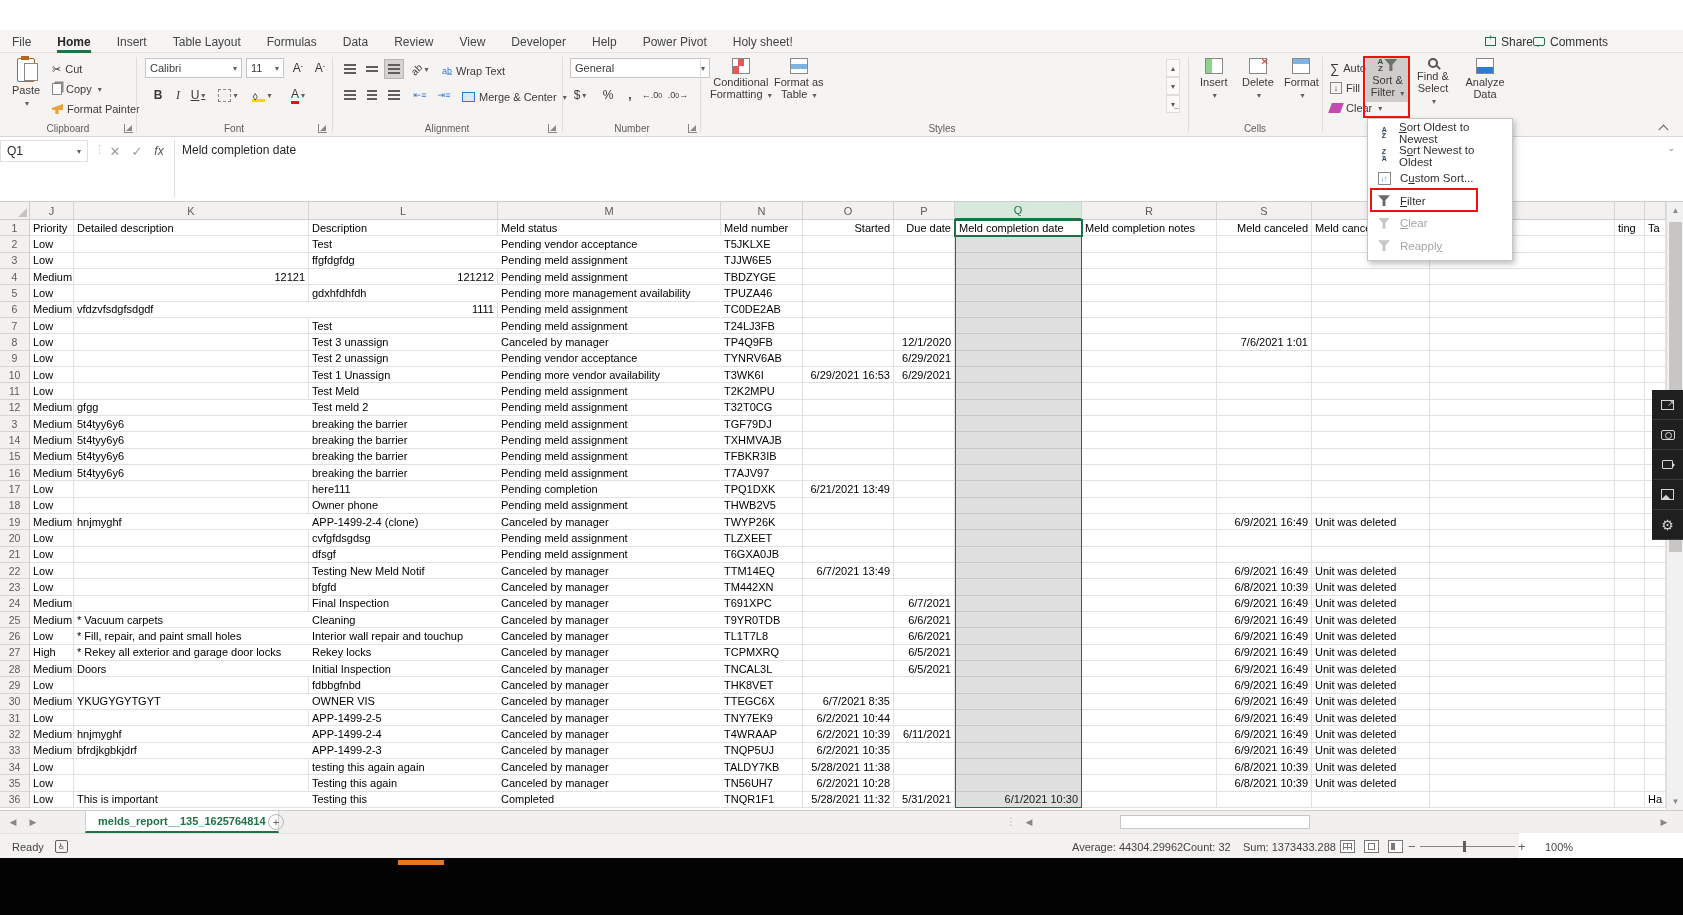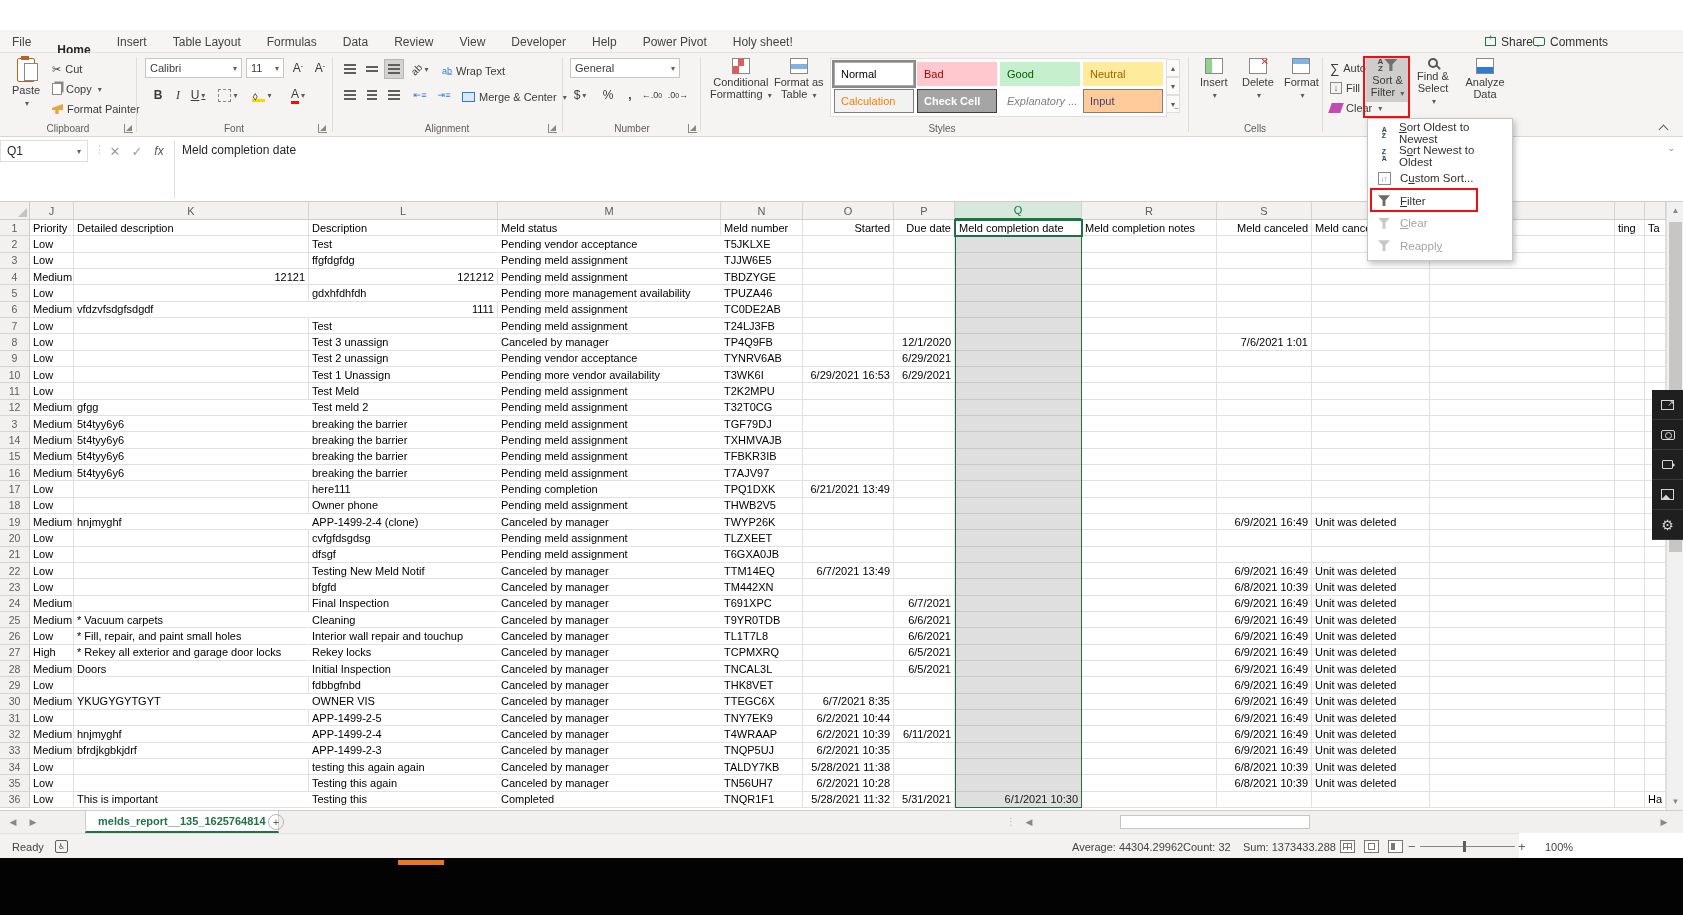--- a/index.html
+++ b/index.html
@@ -29,21 +29,21 @@
   .winbtn { width:34px; justify-content:center; font-size:13px; color:#eef5f0; cursor:default; }
   .restore-sq { width:9px; height:9px; border:1px solid #eef5f0; position:relative; }
   .restore-sq:before { content:""; position:absolute; left:2px; top:-3px; width:9px; height:9px; border:1px solid #eef5f0; border-left:none; border-bottom:none;}
   .ribopt { width:14px; height:11px; border:1px solid #eef5f0; border-radius:1px; position:relative;}
   .ribopt:before{content:"↑"; position:absolute; left:3px; top:-2px; font-size:8px;}
 
   
   #tabrow { left:0; top:30px; width:1683px; height:23px; background:#f7f5f4; border-bottom:1px solid #e4e1df; }
   .rtab { position:relative; height:23px; display:flex; align-items:center; padding:0 4px; font-size:12px;
     color:#444; cursor:pointer; white-space:nowrap; }
-  .rtab.active { font-weight:bold; color:#262626;margin-top:8px; }
+  .rtab.active { font-weight:bold; color:#262626; }
   .rtab.active:after { content:""; position:absolute; left:4px; right:4px; bottom:0; height:3px; background:#1e7145; }
   #tabs-left { position:absolute; left:8px; top:0; display:flex; gap:18px; }
   .top-right-btn { position:absolute; top:1px; height:21px; display:flex; align-items:center; gap:5px;
     font-size:12px; color:#333; cursor:pointer; }
   .share-ic { width:11px; height:9px; border:1px solid #217346; position:relative; }
   .share-ic:before { content:"↑"; position:absolute; left:2.5px; top:-5px; font-size:8px; color:#217346; }
   .cmt-ic { width:12px; height:9px; border:1px solid #217346; border-radius:2px; position:relative; }
   .cmt-ic:before { content:""; position:absolute; left:2px; bottom:-4px; border:2.5px solid transparent; border-top-color:#217346; }
 
   
@@ -352,51 +352,41 @@
       </div>
     <div class="smallrow" style="left:462px;top:34px">
         <span style="width:13px;height:10px;border:1px solid #2b7cd3;background:#dbe9f7"></span>
         <span>Merge &amp; Center</span>
         <span class="caret" style="color:#605e5c">▾</span>
       </div>
     <div class="rgroup-label" style="left:334px;width:226px">Alignment</div>
     <div class="launcher" style="left:548px"></div>
     <div class="divider" style="left:562px"></div>
 
-    <div class="combo" style="left:570px;top:5px;width:110px">
+    <div class="combo" style="left:570px;top:5px;width:140px">
         <span>General</span>
         <span class="caret">▾</span>
       </div>
     <div class="fmtbtn" style="position:absolute;left:570px;top:32px">$<span class="caret" style="color:#605e5c">▾</span></div>
     <div class="fmtbtn" style="position:absolute;left:598px;top:32px">%</div>
     <div class="fmtbtn" style="position:absolute;left:620px;top:32px;font-weight:bold">,</div>
     <div class="fmtbtn" style="position:absolute;left:642px;top:32px;font-size:9px">←.0<span style="font-size:7px">0</span></div>
     <div class="fmtbtn" style="position:absolute;left:668px;top:32px;font-size:9px">.0<span style="font-size:7px">0</span>→</div>
     <div class="rgroup-label" style="left:564px;width:136px">Number</div>
     <div class="launcher" style="left:688px"></div>
     <div class="divider" style="left:700px"></div>
 
     <div class="bigbtn" style="left:706px">
       <span class="mini-table red"></span>
       <span class="two-line"><span>Conditional</span><br><span>Formatting</span> <span class="caret" style="color:#605e5c">▾</span></span>
     </div>
     <div class="bigbtn" style="left:770px">
       <span class="mini-table blue"></span>
       <span class="two-line"><span>Format as</span><br><span>Table</span> <span class="caret" style="color:#605e5c">▾</span></span>
     </div>
-    <div class="gallery" style="left:830px" id="styles-gallery">
-        <div class="gcell" style="background: rgb(255, 255, 255); color: rgb(0, 0, 0); border: 1px solid rgb(171, 171, 171); outline: rgb(138, 136, 134) solid 2px;">Normal</div>
-        <div class="gcell" style="background: rgb(255, 199, 206); color: rgb(156, 0, 6);">Bad</div>
-        <div class="gcell" style="background: rgb(198, 239, 206); color: rgb(0, 97, 0);">Good</div>
-        <div class="gcell" style="background: rgb(255, 235, 156); color: rgb(156, 101, 0);">Neutral</div>
-        <div class="gcell" style="background: rgb(242, 242, 242); color: rgb(250, 125, 0); border: 1px solid rgb(127, 127, 127);">Calculation</div>
-        <div class="gcell" style="background: rgb(165, 165, 165); color: rgb(255, 255, 255); border: 1px solid rgb(63, 63, 63); font-weight: bold;">Check Cell</div>
-        <div class="gcell" style="background: rgb(255, 255, 255); color: rgb(127, 127, 127); font-style: italic;">Explanatory ...</div>
-        <div class="gcell" style="background: rgb(255, 204, 153); color: rgb(63, 63, 118); border: 1px solid rgb(127, 127, 127);">Input</div>
-      </div>
     <div class="gal-arrows" style="left:1166px;top:6px">
       <div>▲</div>
       <div>▼</div>
       <div>▼̲</div>
     </div>
     <div class="rgroup-label" style="left:702px;width:480px">Styles</div>
     <div class="divider" style="left:1188px"></div>
 
     <div class="bigbtn" style="left:1196px">
       <span class="mini-table" style="border-color:#8a8886;background:linear-gradient(90deg,#8fd18f 6px,#fff 6px)"></span>

